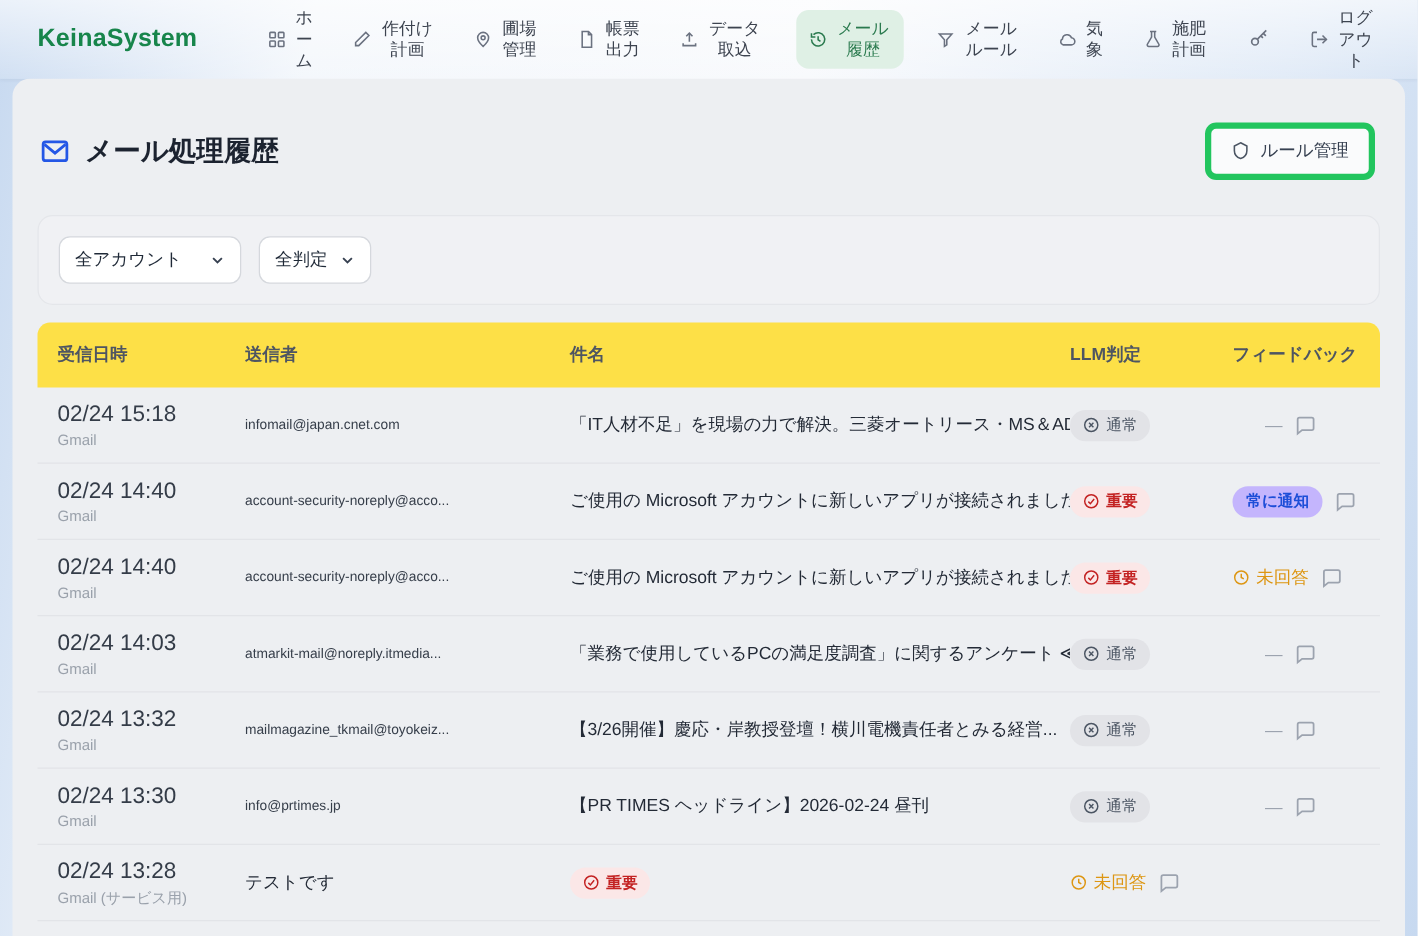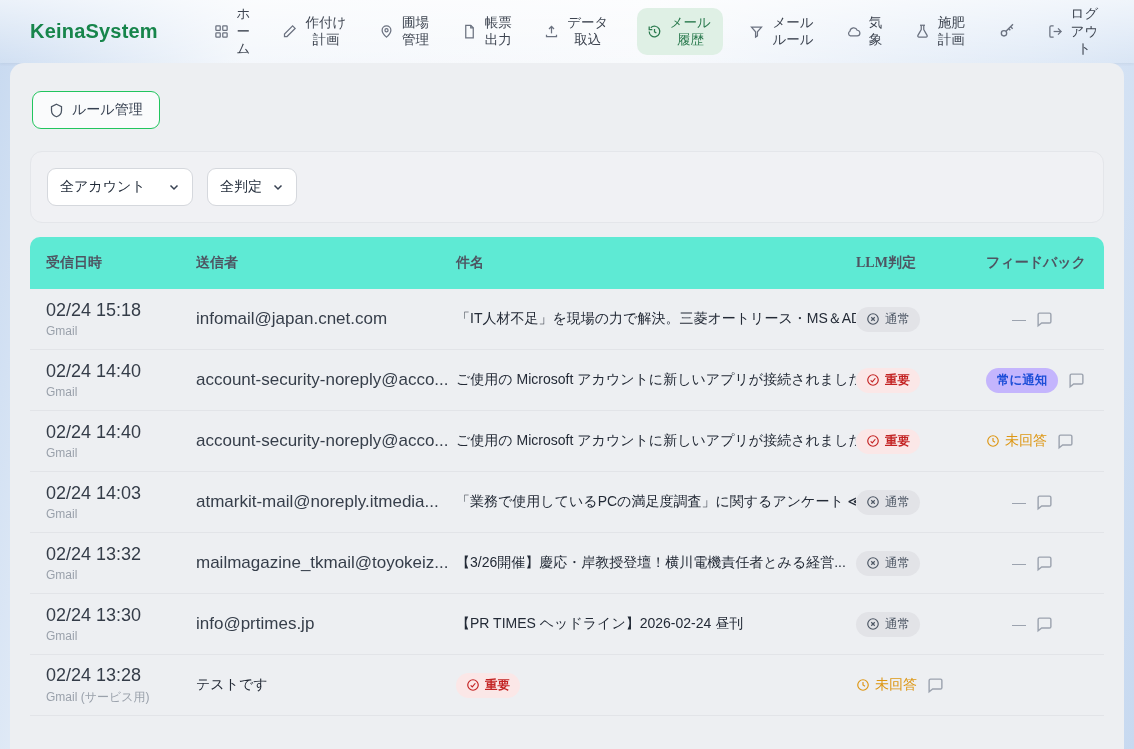--- a/index.html
+++ b/index.html
@@ -33,51 +33,51 @@
   .panel {
     position:absolute; top:63px; left:10px; right:10px; bottom:0;
     background:#edeff2; border-radius:14px 14px 0 0; padding:0 20px;
   }
   .page-header { display:flex; align-items:center; justify-content:space-between; padding:28px 4px 0 2px; }
   .title-wrap { display:flex; align-items:center; gap:12px; }
   .page-title { font-size:22px; font-weight:700; color:#1c2330; }
   .mail-ic { color:#2457e6; display:flex; }
   .rule-btn {
     display:flex; align-items:center; gap:8px; cursor:pointer;
-    background:#fafbfc; border:1px solid #22c55e; border-radius:9px;
+    background:#fafbfc; border:5px solid #22c55e; border-radius:9px;
     padding:9px 16px; font-size:14px; color:#374151; font-family:inherit;
   }
   .rule-btn .ico { color:#4b5563; display:flex; }
   
   .filter-card {
     margin-top:22px; background:#f0f1f4; border:1px solid #e4e6ea;
     border-radius:12px; padding:16px; display:flex; gap:14px;
   }
   .select-box {
     background:#ffffff; border:1px solid #d5d8dd; border-radius:9px;
     padding:9px 12px; font-size:14px; color:#1f2937; cursor:pointer;
     display:flex; align-items:center; justify-content:space-between; gap:10px;
   }
   .select-box .chev { color:#374151; display:flex; }
   .sel-account { width:146px; }
   
   .table { margin-top:14px; }
   .thead {
     display:grid; grid-template-columns:150px 260px 400px 130px 1fr;
-    background:#5eead4; border-radius:10px 10px 0 0; padding:0 16px;
-    height:52px; align-items:center; color:#4e5562; font-size:14px; font-weight:600;font-family:Liberation Serif, serif;
+    background:#fde047; border-radius:10px 10px 0 0; padding:0 16px;
+    height:52px; align-items:center; color:#4e5562; font-size:14px; font-weight:600;
   }
   .trow {
     display:grid; grid-template-columns:150px 260px 400px 130px 1fr;
     padding:0 16px; height:61px; align-items:center;
     border-bottom:1px solid #e2e4e8; cursor:pointer;
   }
   .dtv { font-size:18px; color:#343c48; }
   .acct { font-size:12px; color:#9aa1ab; margin-top:3px; }
-  .sender { font-size:17px; color:#363e4a; white-space:nowrap; overflow:hidden; }
+  .sender { font-size:11px; color:#363e4a; white-space:nowrap; overflow:hidden; }
   .subject { font-size:14px; color:#232a36; white-space:nowrap; overflow:hidden; padding-right:18px; }
   .badge {
     display:inline-flex; align-items:center; gap:5px;
     padding:4px 10px; border-radius:999px; font-size:12.5px; white-space:nowrap;
   }
   .badge.normal { background:#e2e3e7; color:#4b5563; }
   .badge.important { background:#fbe7e7; color:#c32222; font-weight:700; }
   .fb { display:flex; align-items:center; gap:10px; }
   .fb.indent { padding-left:26px; }
   .dash { color:#9ca3af; font-size:14px; }
@@ -207,20 +207,29 @@
       </span>
       <span class="lbl w2">ログアウト</span>
     </div>
 
   </nav>
 </header>
 
 <main class="panel">
 
   <div class="page-header">
+    <div class="title-wrap">
+      <span class="mail-ic">
+        <svg width="24" height="24" viewBox="0 0 24 24" fill="none" stroke="currentColor" stroke-width="2.2">
+            <rect x="2.5" y="4.5" width="19" height="15" rx="2"></rect>
+            <path d="M3.5 6.5l8.5 7 8.5-7"></path>
+          </svg>
+      </span>
+      <h1 class="page-title">メール処理履歴</h1>
+    </div>
     <button class="rule-btn">
       <span class="ico">
         <svg width="15" height="15" viewBox="0 0 24 24" fill="none" stroke="currentColor" stroke-width="2">
             <path d="M12 2l8 4v6c0 5-3.5 8.5-8 10-4.5-1.5-8-5-8-10V6l8-4z"></path>
           </svg>
       </span>
       <span>ルール管理</span>
     </button>
   </div>
 

